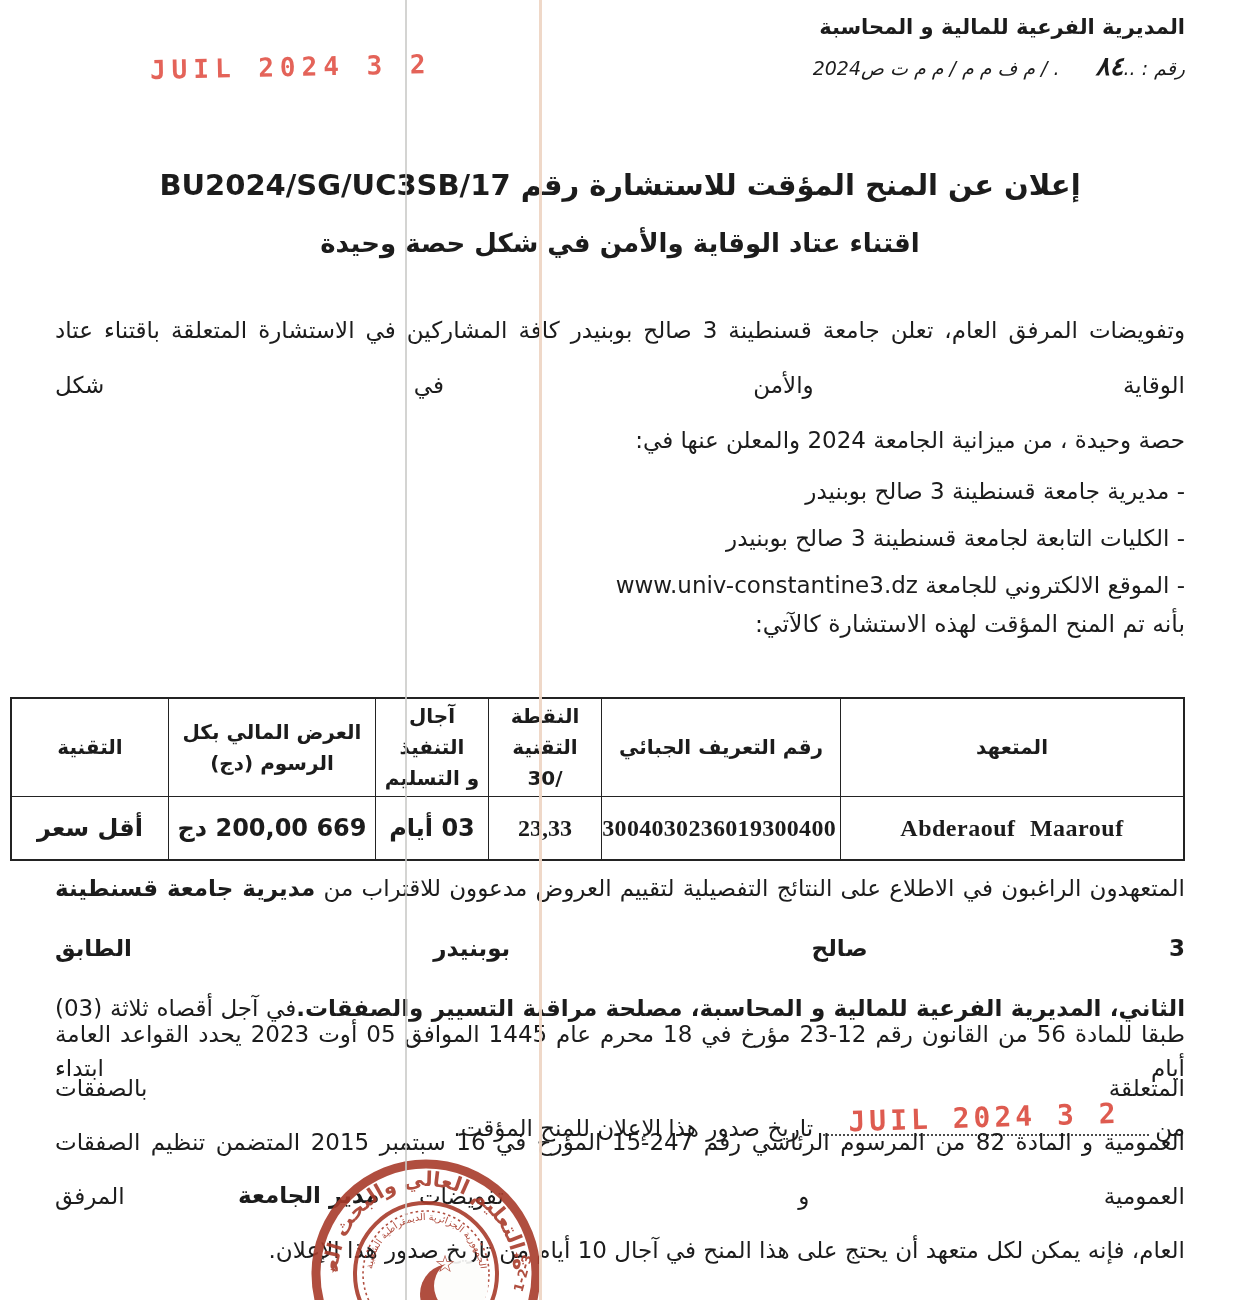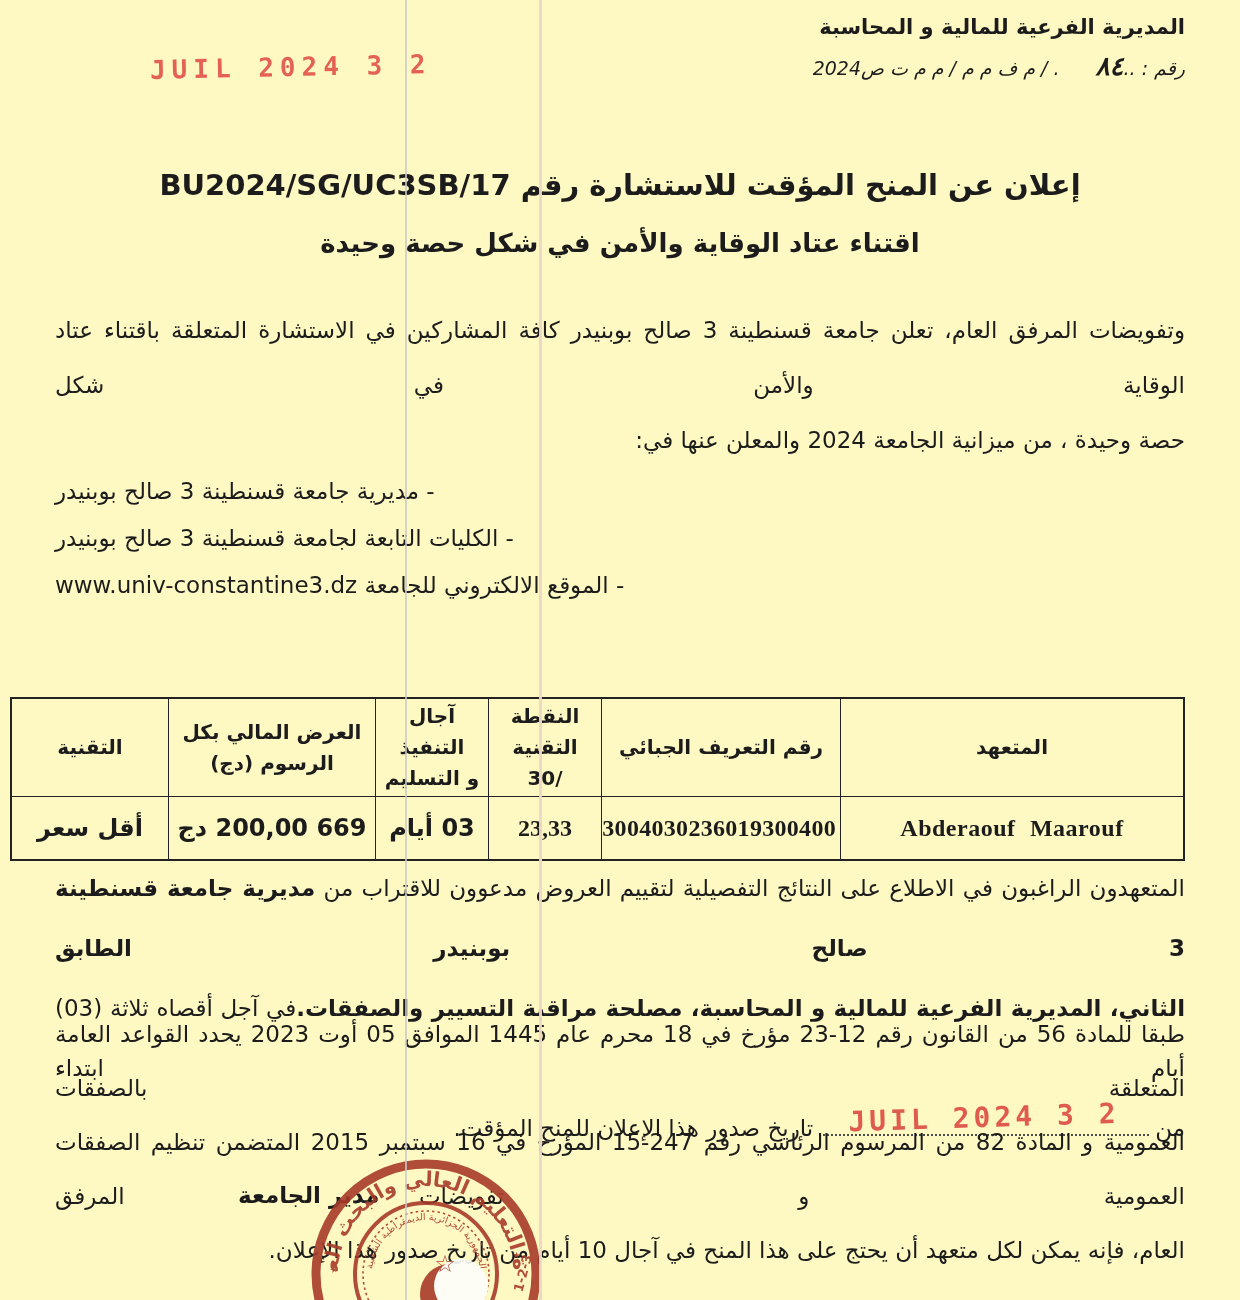--- a/index.html
+++ b/index.html
@@ -1,18 +1,18 @@
 <!DOCTYPE html>
 <html lang="ar" dir="rtl"><head>
 <meta charset="utf-8">
 <style>
   html,body{margin:0;padding:0;background:#e9e9e9;}
   .page{
     position:relative; width:1240px; height:1300px; margin:0 auto;
-    background:#fef9c3; overflow:hidden; direction:rtl;
+    background:#ffffff; overflow:hidden; direction:rtl;
     font-family:"DejaVu Sans", sans-serif; color:#1c1c1c;
   }
   
   .fold{position:absolute; top:0; bottom:0; pointer-events:none;}
   .fold-gray{left:405px; width:2px; background:#c9c9c7; opacity:.8;}
   .fold-pink{left:539px; width:3px; background:#eed6c5; opacity:.95;}
 
   
   .dept{position:absolute; top:8px; right:55px; text-align:right;}
   .dept .l{font-weight:bold; font-size:21px; line-height:38px;}
@@ -29,21 +29,21 @@
   .title1{position:absolute; top:168px; left:0; width:100%; text-align:center;
     font-weight:bold; font-size:29px;}
   .title2{position:absolute; top:228px; left:0; width:100%; text-align:center;
     font-weight:bold; font-size:26px;}
 
   .block{position:absolute; left:55px; width:1130px; font-size:23px;}
   .jline{text-align:justify; text-align-last:justify; text-justify:inter-word;}
   .rline{text-align:right;}
 
   .para1{top:303px; line-height:55px;}
-  .bullets{top:468px; line-height:47px; text-align:left;}
+  .bullets{top:468px; line-height:47px; text-align:right;}
   .award{top:610px; text-align:right; padding-left:0; font-size:23.5px;}
   .award-in{display:inline-block; margin-left:18px;}
 
   
   .tblwrap{top:697px;}
   table.award-table{border-collapse:collapse; width:1130px; table-layout:fixed;
     border:2.5px solid #232323;}
   table.award-table td{border:1.5px solid #232323; text-align:center;
     vertical-align:middle; padding:2px 4px; overflow:hidden;}
   tr.hdr td{height:74px; font-weight:bold; font-size:20px; line-height:31px;}
@@ -89,20 +89,23 @@
     <div class="jline">وتفويضات المرفق العام، تعلن جامعة قسنطينة 3 صالح بوبنيدر كافة المشاركين في الاستشارة المتعلقة باقتناء عتاد الوقاية والأمن في شكل</div>
     <div class="rline">حصة وحيدة ، من ميزانية الجامعة 2024 والمعلن عنها في:</div>
   </div>
 
   <div class="block bullets">
     <div>- مديرية جامعة قسنطينة 3 صالح بوبنيدر</div>
     <div>- الكليات التابعة لجامعة قسنطينة 3 صالح بوبنيدر</div>
     <div>- الموقع الالكتروني للجامعة www.univ-constantine3.dz</div>
   </div>
 
+  <div class="block award">
+    <span class="award-in">بأنه تم المنح المؤقت لهذه الاستشارة كالآتي:</span>
+  </div>
 
   <div class="block tblwrap">
     <table class="award-table">
       <tbody>
           <tr class="hdr">
         <td class="col-contractor">المتعهد</td>
         <td class="col-tax">رقم التعريف الجبائي</td>
         <td class="col-score">
           <div>النقطة التقنية</div>
           <div class="ltr">30/</div>

